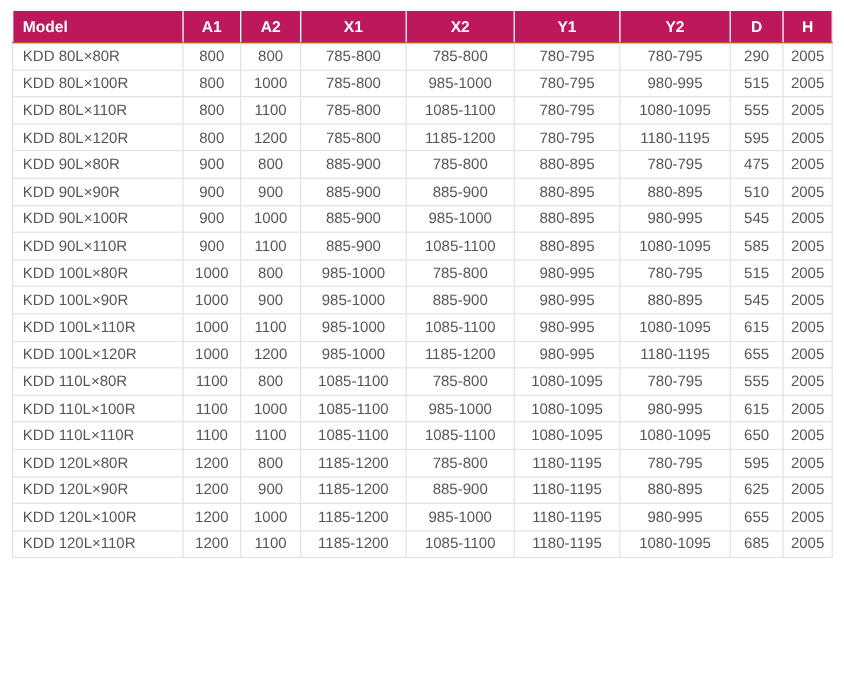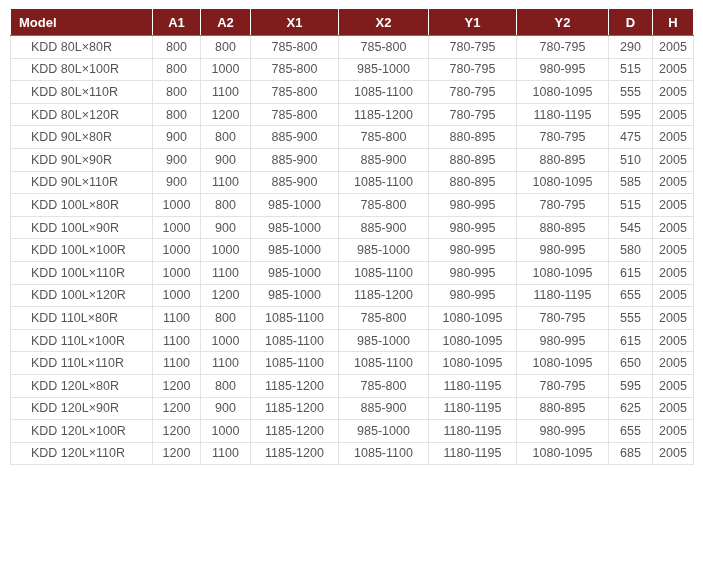--- a/index.html
+++ b/index.html
@@ -18,21 +18,21 @@
     box-sizing: border-box;
   }
   table.spec {
     border-collapse: collapse;
     width: 683px;
     table-layout: fixed;
     font-size: 12.5px;
     color: #4a4a4a;
   }
   table.spec th {
-    background: #7f1d1d;
+    background: #be185d;
     color: #ffffff;
     font-weight: bold;
     font-size: 13px;
     height: 26px;
     border: 1px solid #ffffff;
     border-bottom: 1px solid #c0572b;
     text-align: center;
     padding: 0;
   }
   table.spec th.model-head {
@@ -44,21 +44,21 @@
     border-bottom: 1px solid #e2e2e2;
     border-right: 1px solid #e2e2e2;
     text-align: center;
     padding: 0;
     white-space: nowrap;
     overflow: hidden;
     color: #555555;
   }
   table.spec tr td:first-child {
     text-align: left;
-    padding-left: 20px;
+    padding-left: 8px;
     border-left: 1px solid #e2e2e2;
     color: #555555;
   }
   table.spec tr:last-child td {
     border-bottom: 1px solid #e2e2e2;
   }
   
   col.c-model { width: 142px; }
   col.c-a1    { width: 48px; }
   col.c-a2    { width: 50px; }
@@ -159,20 +159,31 @@
           <td>900</td>
           <td>900</td>
           <td>885-900</td>
           <td>885-900</td>
           <td>880-895</td>
           <td>880-895</td>
           <td>510</td>
           <td>2005</td>
         </tr>
         <tr>
+          <td>KDD 90L×100R</td>
+          <td>900</td>
+          <td>1000</td>
+          <td>885-900</td>
+          <td>985-1000</td>
+          <td>880-895</td>
+          <td>980-995</td>
+          <td>545</td>
+          <td>2005</td>
+        </tr>
+        <tr>
           <td>KDD 90L×110R</td>
           <td>900</td>
           <td>1100</td>
           <td>885-900</td>
           <td>1085-1100</td>
           <td>880-895</td>
           <td>1080-1095</td>
           <td>585</td>
           <td>2005</td>
         </tr>
@@ -189,31 +200,20 @@
         </tr>
         <tr>
           <td>KDD 100L×90R</td>
           <td>1000</td>
           <td>900</td>
           <td>985-1000</td>
           <td>885-900</td>
           <td>980-995</td>
           <td>880-895</td>
           <td>545</td>
-          <td>2005</td>
-        </tr>
-        <tr>
-          <td>KDD 100L×100R</td>
-          <td>1000</td>
-          <td>1000</td>
-          <td>985-1000</td>
-          <td>985-1000</td>
-          <td>980-995</td>
-          <td>980-995</td>
-          <td>580</td>
           <td>2005</td>
         </tr>
         <tr>
           <td>KDD 100L×110R</td>
           <td>1000</td>
           <td>1100</td>
           <td>985-1000</td>
           <td>1085-1100</td>
           <td>980-995</td>
           <td>1080-1095</td>

